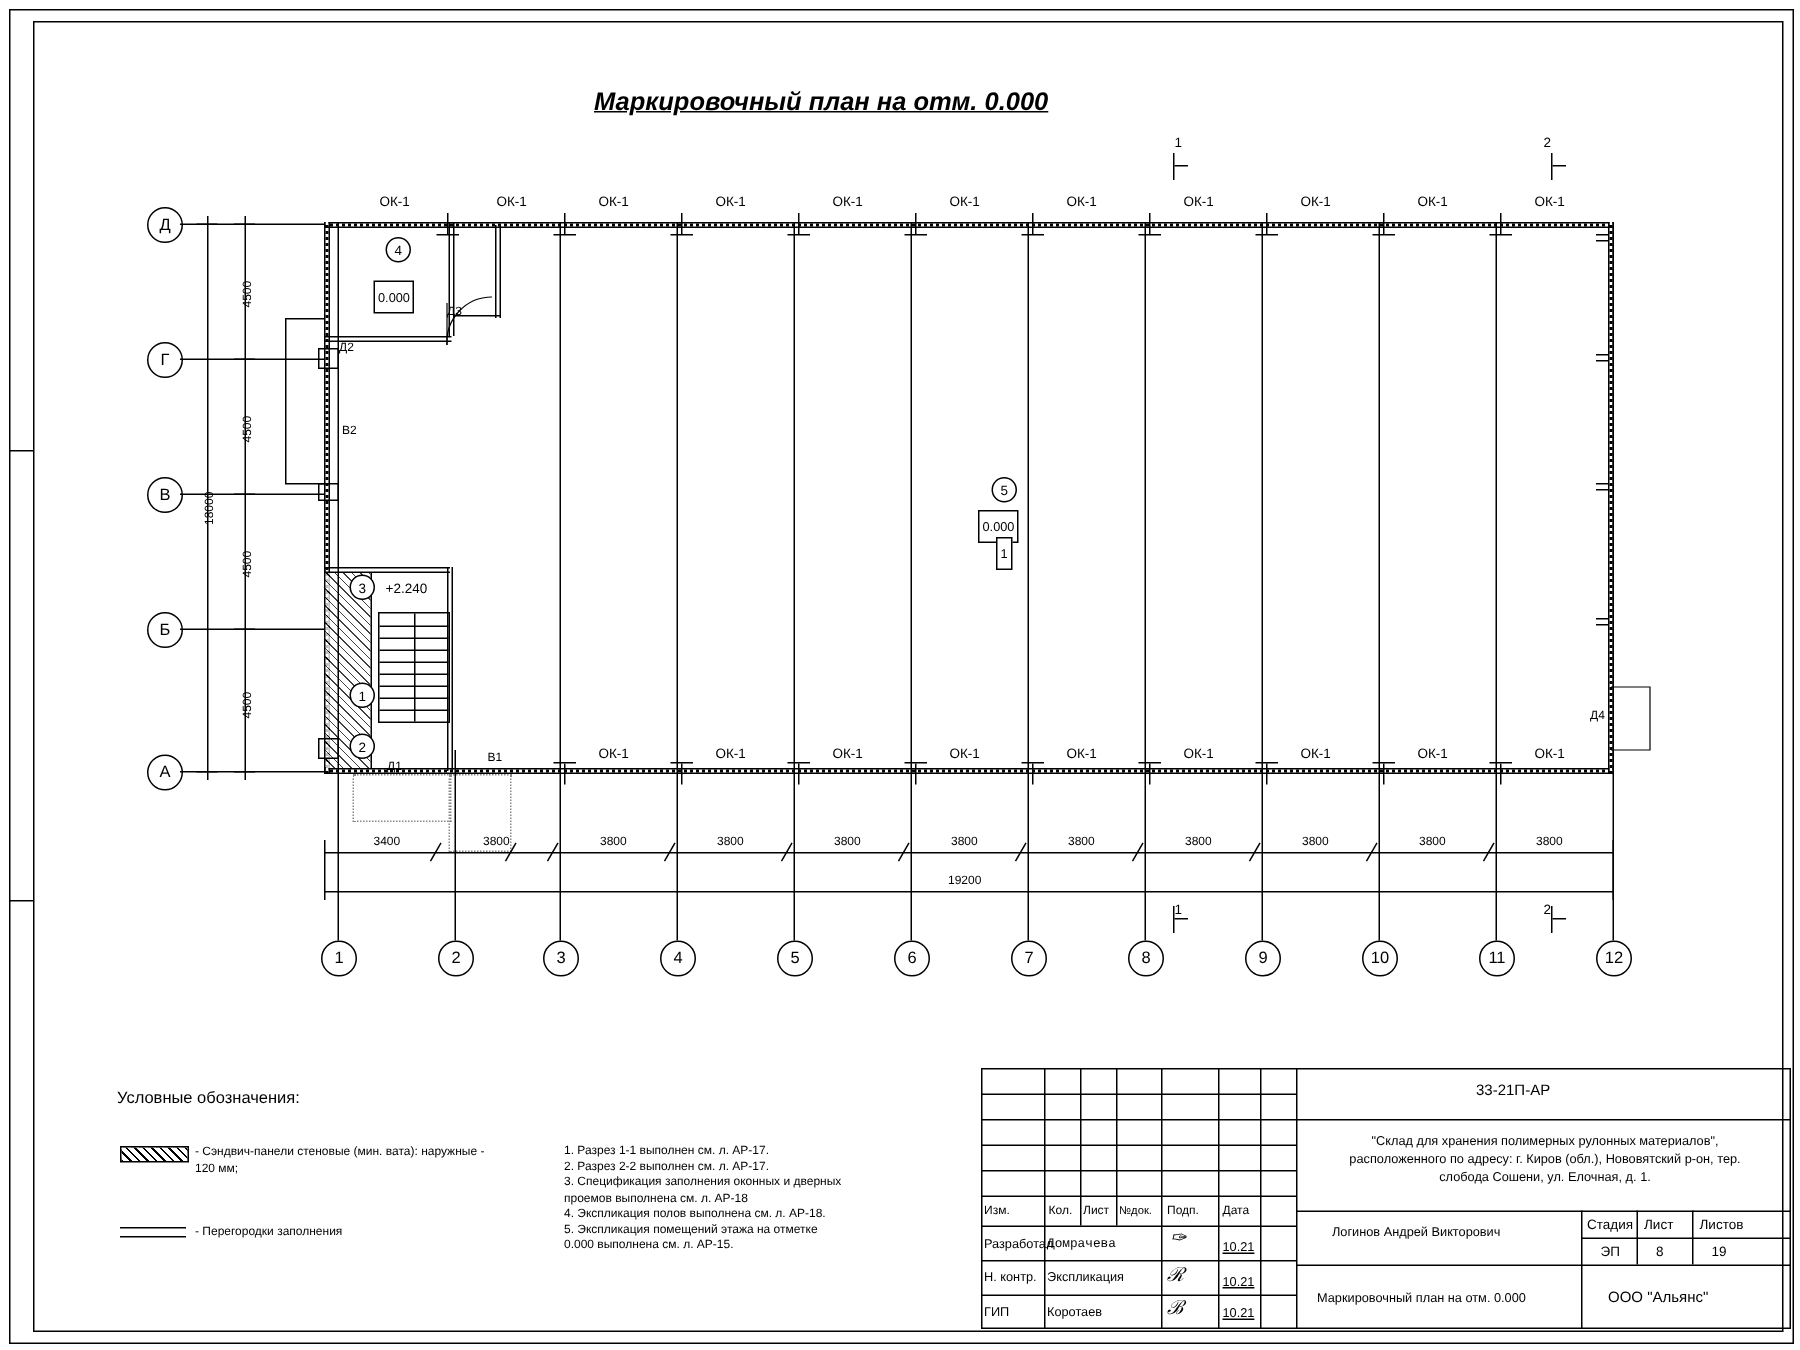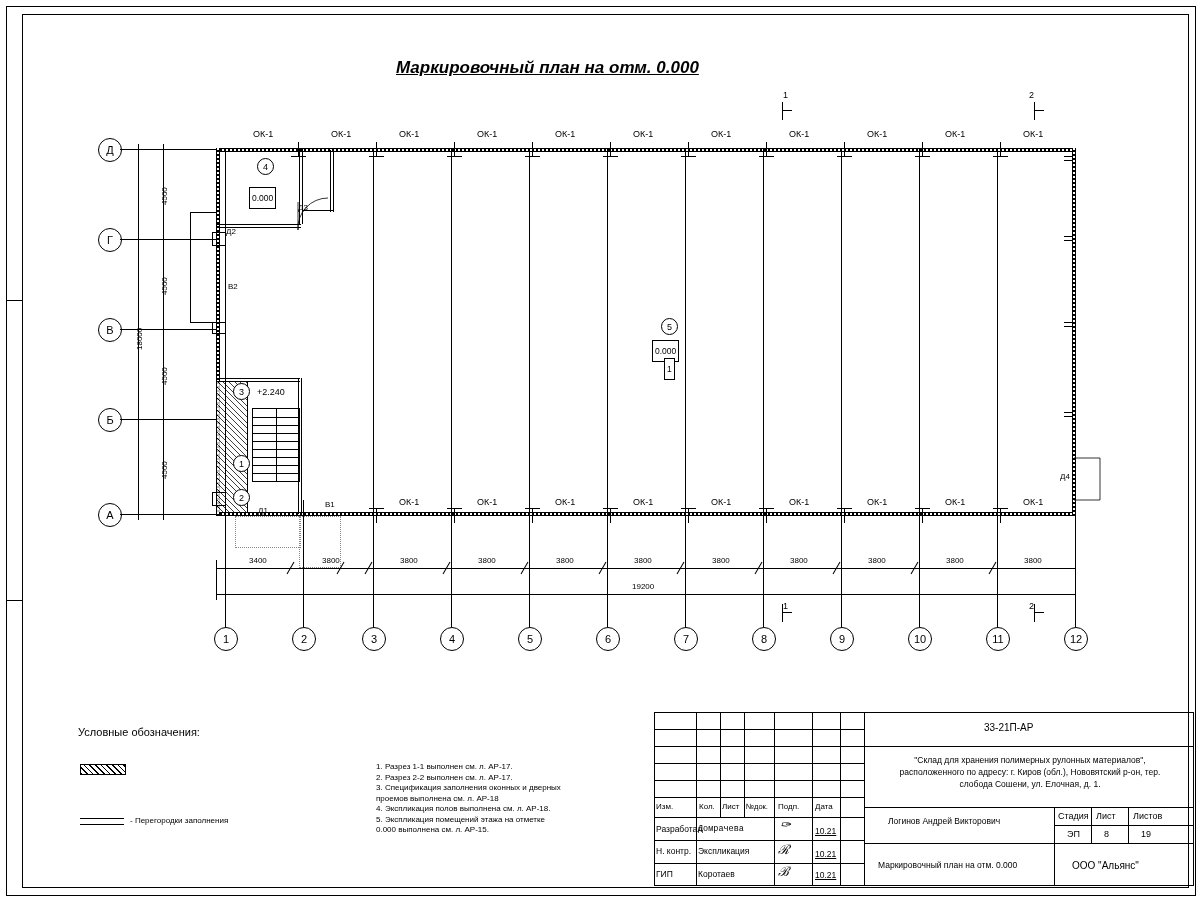--- a/index.html
+++ b/index.html
@@ -340,20 +340,21 @@
   <div class="abs" style="left:782px;top:604px;width:1px;height:18px;background:#000;"></div>
   <div class="abs" style="left:783px;top:612px;width:9px;height:1px;background:#000;"></div>
   <div class="cut-lbl" style="left:783px;top:601px;">1</div>
 
   <div class="abs" style="left:1034px;top:604px;width:1px;height:18px;background:#000;"></div>
   <div class="abs" style="left:1035px;top:612px;width:9px;height:1px;background:#000;"></div>
   <div class="cut-lbl" style="left:1029px;top:601px;">2</div>
 
   <div class="legend-h" style="left:78px;top:726px;">Условные обозначения:</div>
   <div class="hatchbox" style="left:80px;top:764px;"></div>
+  <div class="lbl8" style="left:130px;top:762px;width:200px;white-space:normal;line-height:11px;">- Сэндвич-панели стеновые (мин. вата): наружные - 120 мм;</div>
   <div class="dblline" style="left:80px;top:818px;"></div>
   <div class="lbl8" style="left:130px;top:816px;">- Перегородки заполнения</div>
   <div class="notes" style="left:376px;top:762px;width:260px;">1. Разрез 1-1 выполнен см. л. АР-17.
 2. Разрез 2-2 выполнен см. л. АР-17.
 3. Спецификация заполнения оконных и дверных
 проемов выполнена см. л. АР-18
 4. Экспликация полов выполнена см. л. АР-18.
 5. Экспликация помещений этажа на отметке
 0.000 выполнена см. л. АР-15.</div>
 

